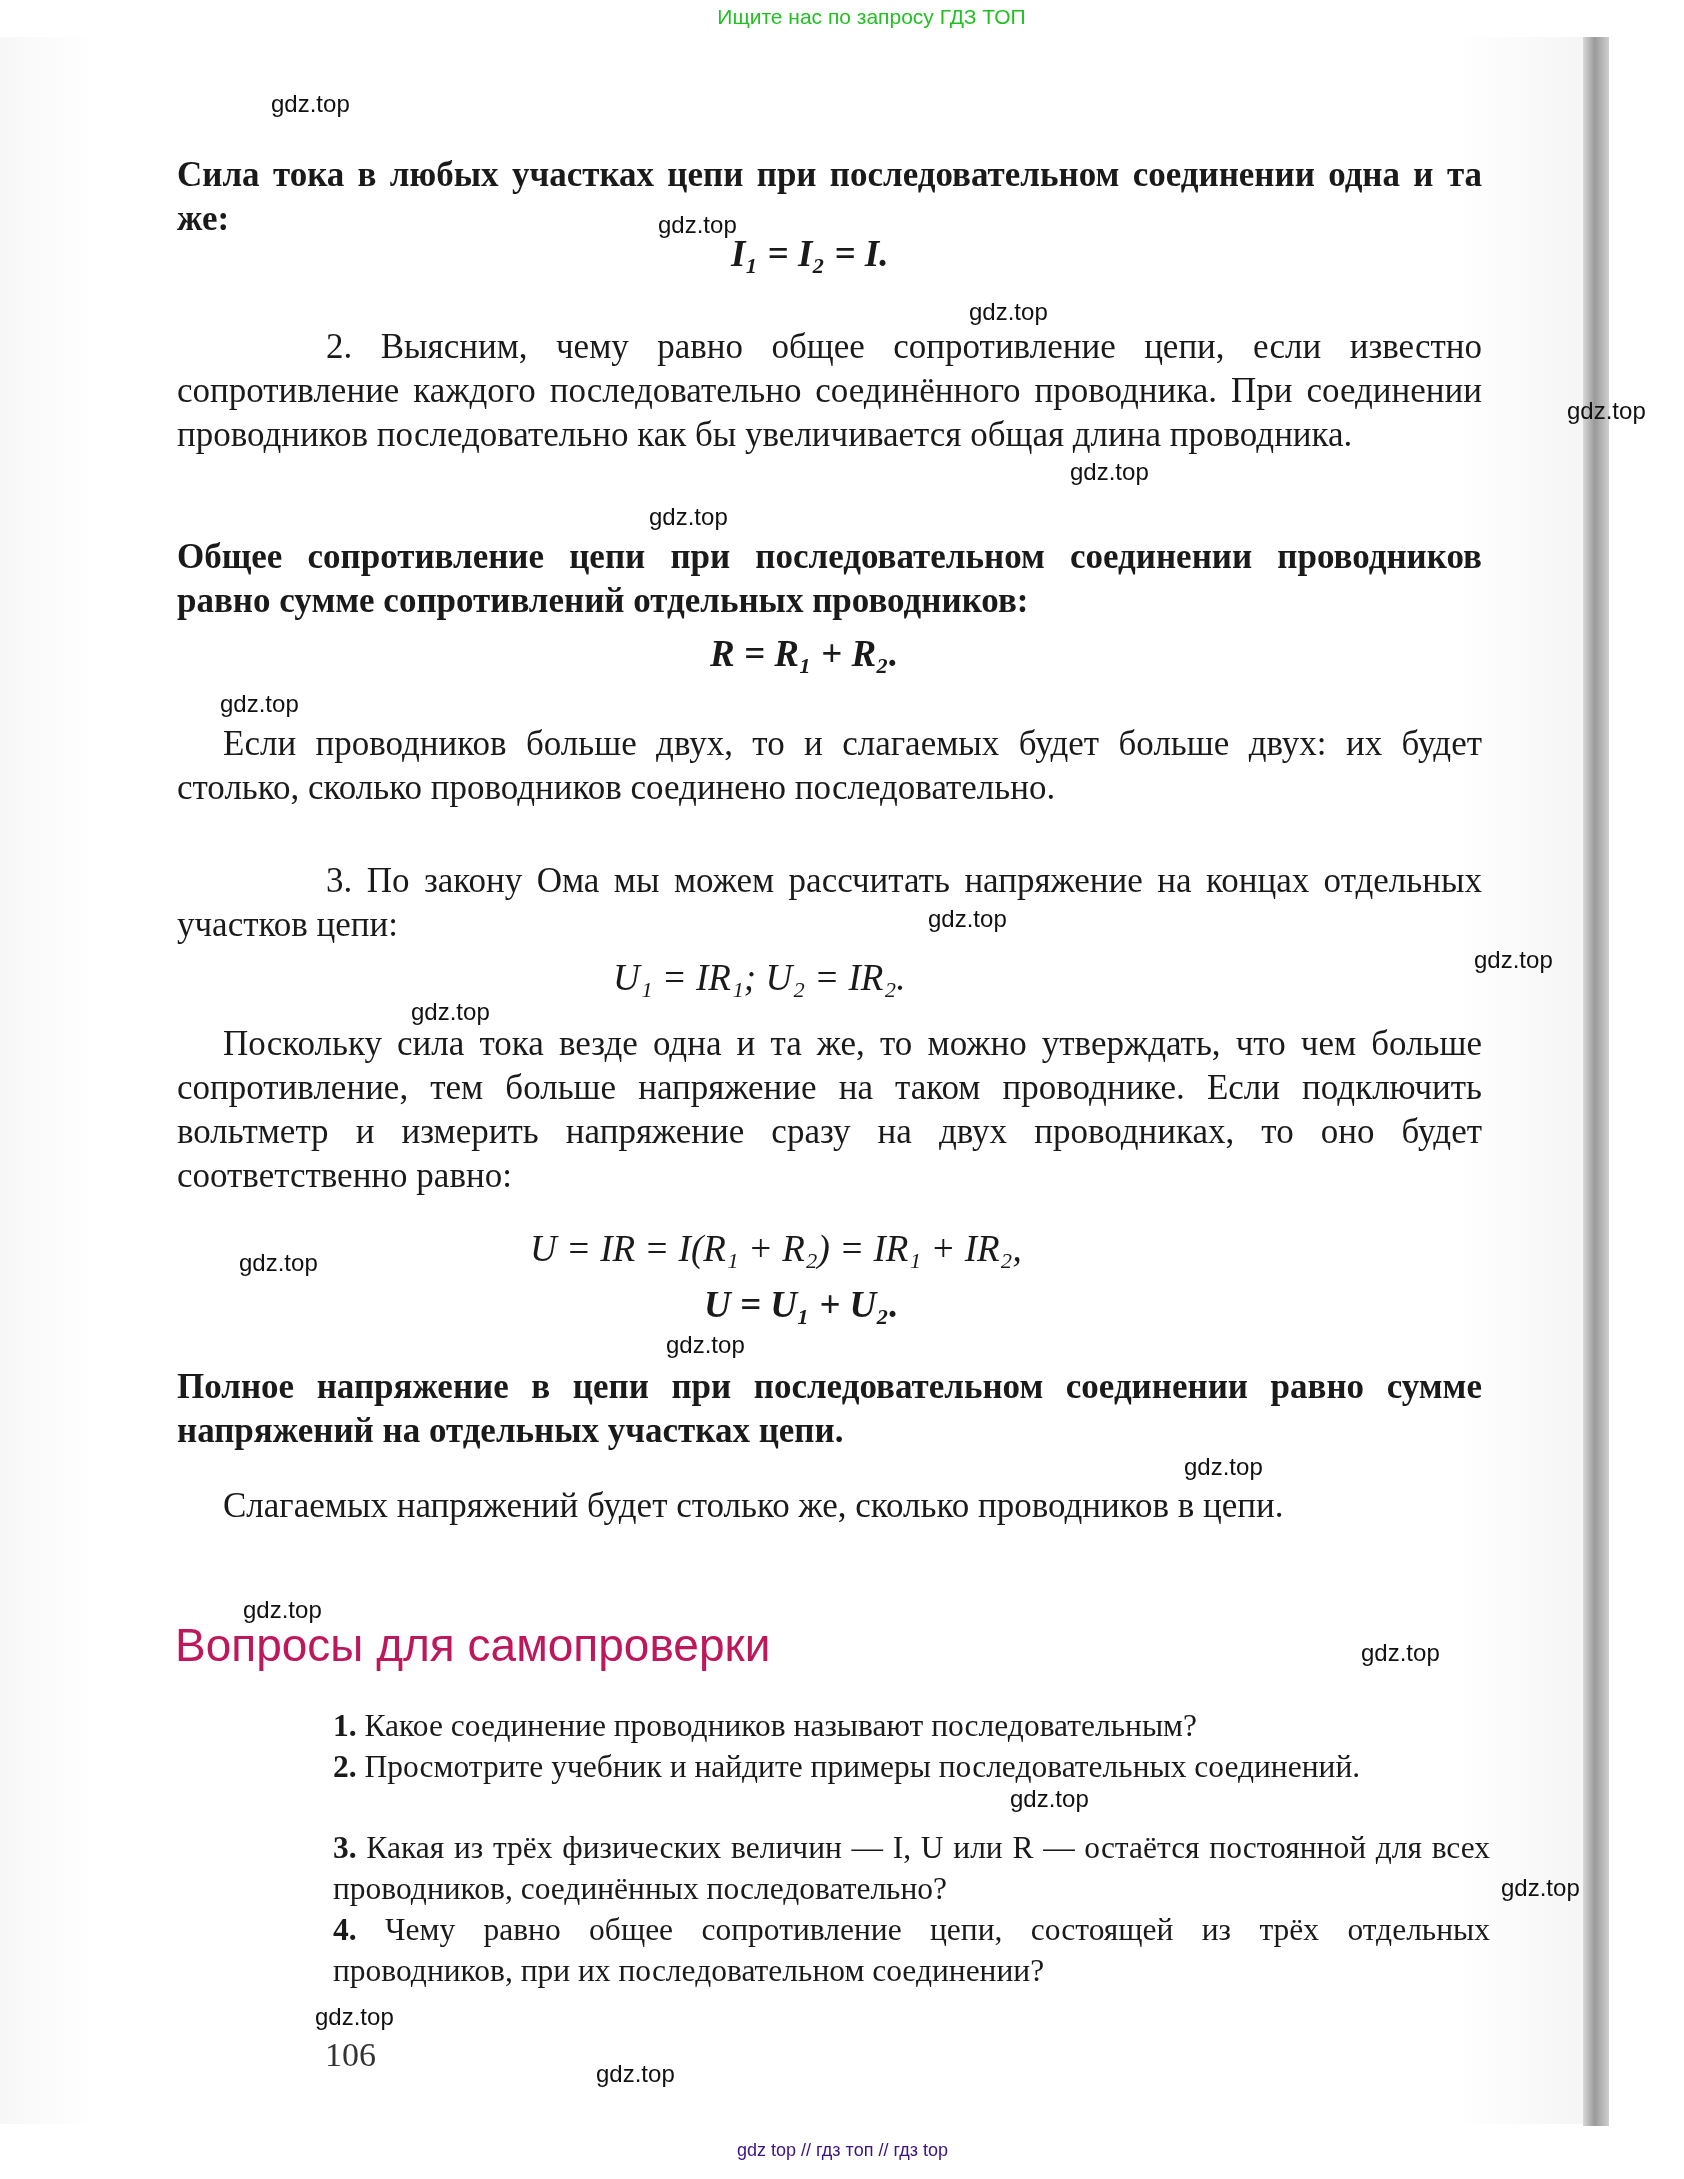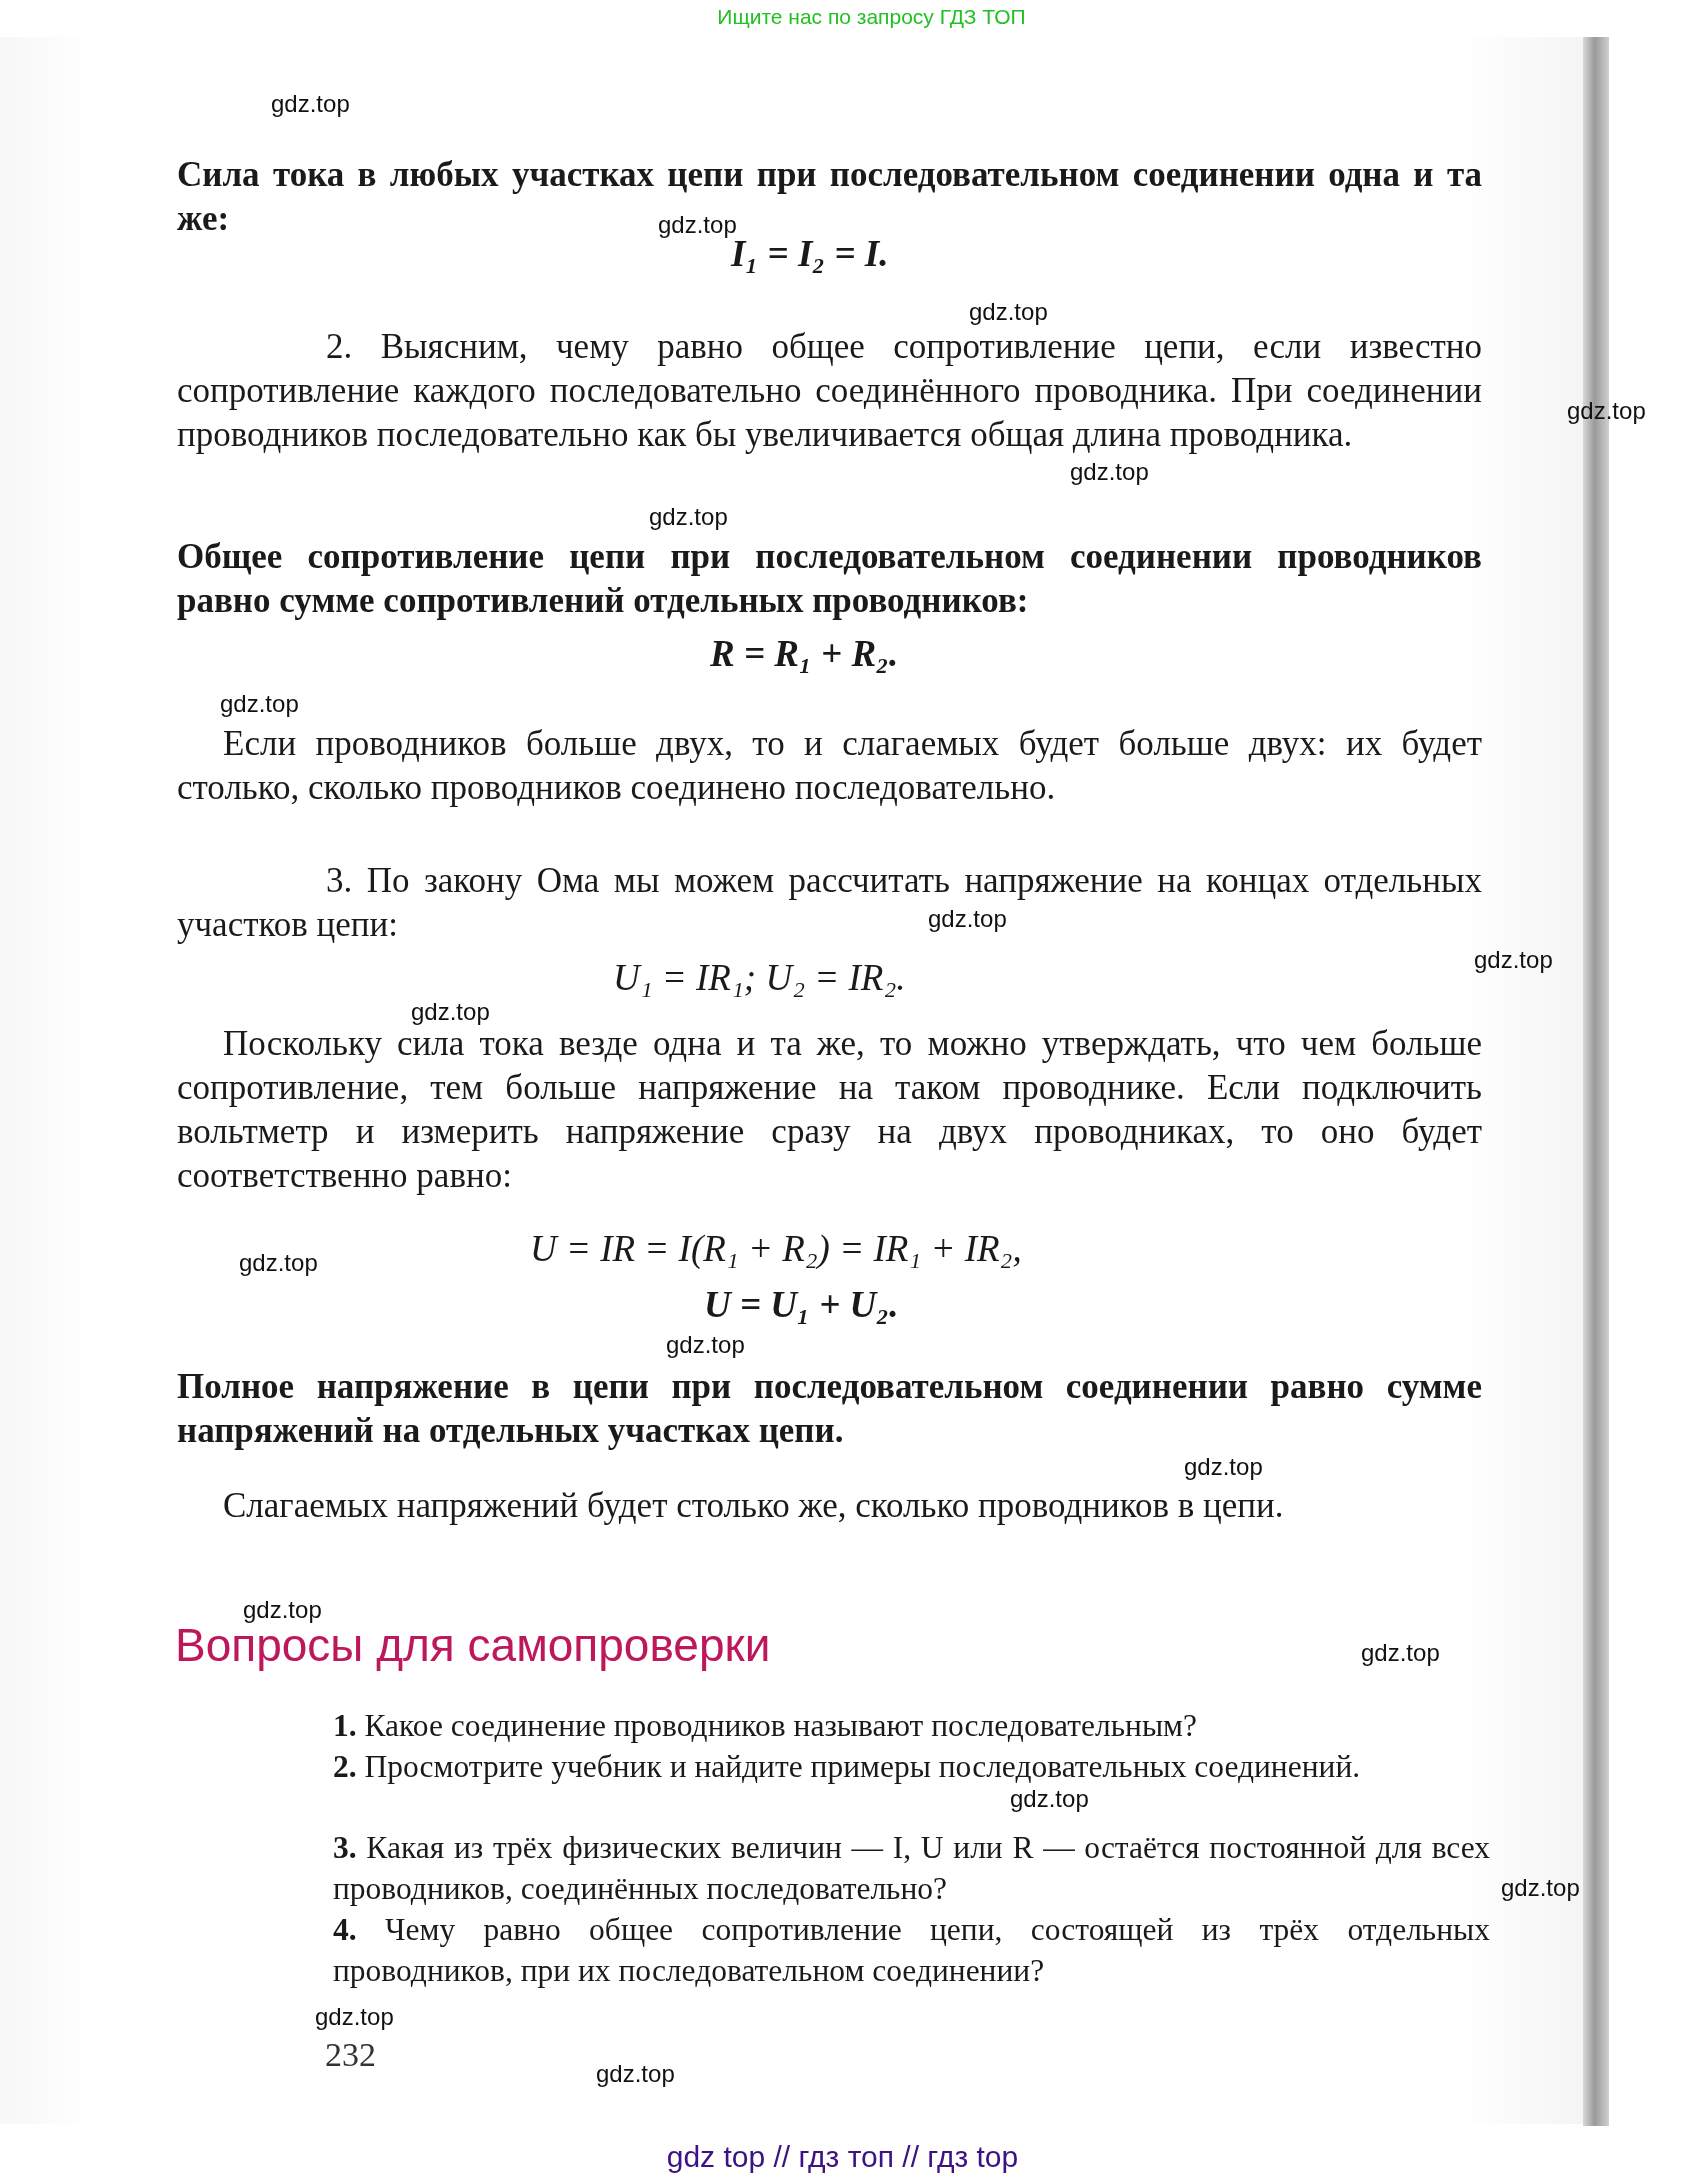--- a/index.html
+++ b/index.html
@@ -16,21 +16,21 @@
   .bold { font-weight:bold; }
   .indent { text-indent:46px; }
   .indent2 { text-indent:149px; }
   .formula { position:absolute; font-style:italic; font-size:37px; font-family:"Liberation Serif", serif; }
   .formula.b { font-weight:bold; }
   .heading { position:absolute; left:175px; top:1618px; font-family:"Liberation Sans", "DejaVu Sans", sans-serif; font-size:46px; color:#be185d; }
   .q { position:absolute; left:325px; width:1157px; font-size:31.5px; line-height:41px; text-align:justify; text-align-last:left; margin:8px; }
   .q b { font-weight:bold; }
   .pagenum { position:absolute; left:325px; top:2036px; font-size:34px; color:#333; }
   .banner-bottom { position:absolute; left:0; top:2140px; width:1685px; text-align:center;
-         font-family:"Liberation Sans", sans-serif; font-size:30px; color:#3b1383; }
+         font-family:"Liberation Sans", sans-serif; font-size:18px; color:#3b1383; }
 </style>
 </head>
 <body>
 
 <div class="banner-top">Ищите нас по запросу ГДЗ ТОП</div>
 
 <div class="page"></div>
 <div class="spine"></div>
 
 <p class="p bold" style="top:153px;">Сила тока в любых участках цепи при последовательном соединении одна и та же:</p>
@@ -54,21 +54,21 @@
 
 <p class="p indent" style="top:1484px;">Слагаемых напряжений будет столько же, сколько проводников в цепи.</p>
 
 <div class="heading">Вопросы для самопроверки</div>
 
 <p class="q" style="top:1697px;"><b>1.</b> <span>Какое соединение проводников называют последовательным?</span></p>
 <p class="q" style="top:1738px;"><b>2.</b> <span>Просмотрите учебник и найдите примеры последовательных соединений.</span></p>
 <p class="q" style="top:1819px;"><b>3.</b> <span>Какая из трёх физических величин — I, U или R — остаётся постоянной для всех проводников, соединённых последовательно?</span></p>
 <p class="q" style="top:1901px;"><b>4.</b> <span>Чему равно общее сопротивление цепи, состоящей из трёх отдельных проводников, при их последовательном соединении?</span></p>
 
-<div class="pagenum">232</div>
+<div class="pagenum">106</div>
 
 <div class="wm" style="left:271px; top:90px;">gdz.top</div>
 <div class="wm" style="left:658px; top:211px;">gdz.top</div>
 <div class="wm" style="left:969px; top:298px;">gdz.top</div>
 <div class="wm" style="left:1567px; top:397px;">gdz.top</div>
 <div class="wm" style="left:1070px; top:458px;">gdz.top</div>
 <div class="wm" style="left:649px; top:503px;">gdz.top</div>
 <div class="wm" style="left:220px; top:690px;">gdz.top</div>
 <div class="wm" style="left:928px; top:905px;">gdz.top</div>
 <div class="wm" style="left:1474px; top:946px;">gdz.top</div>

